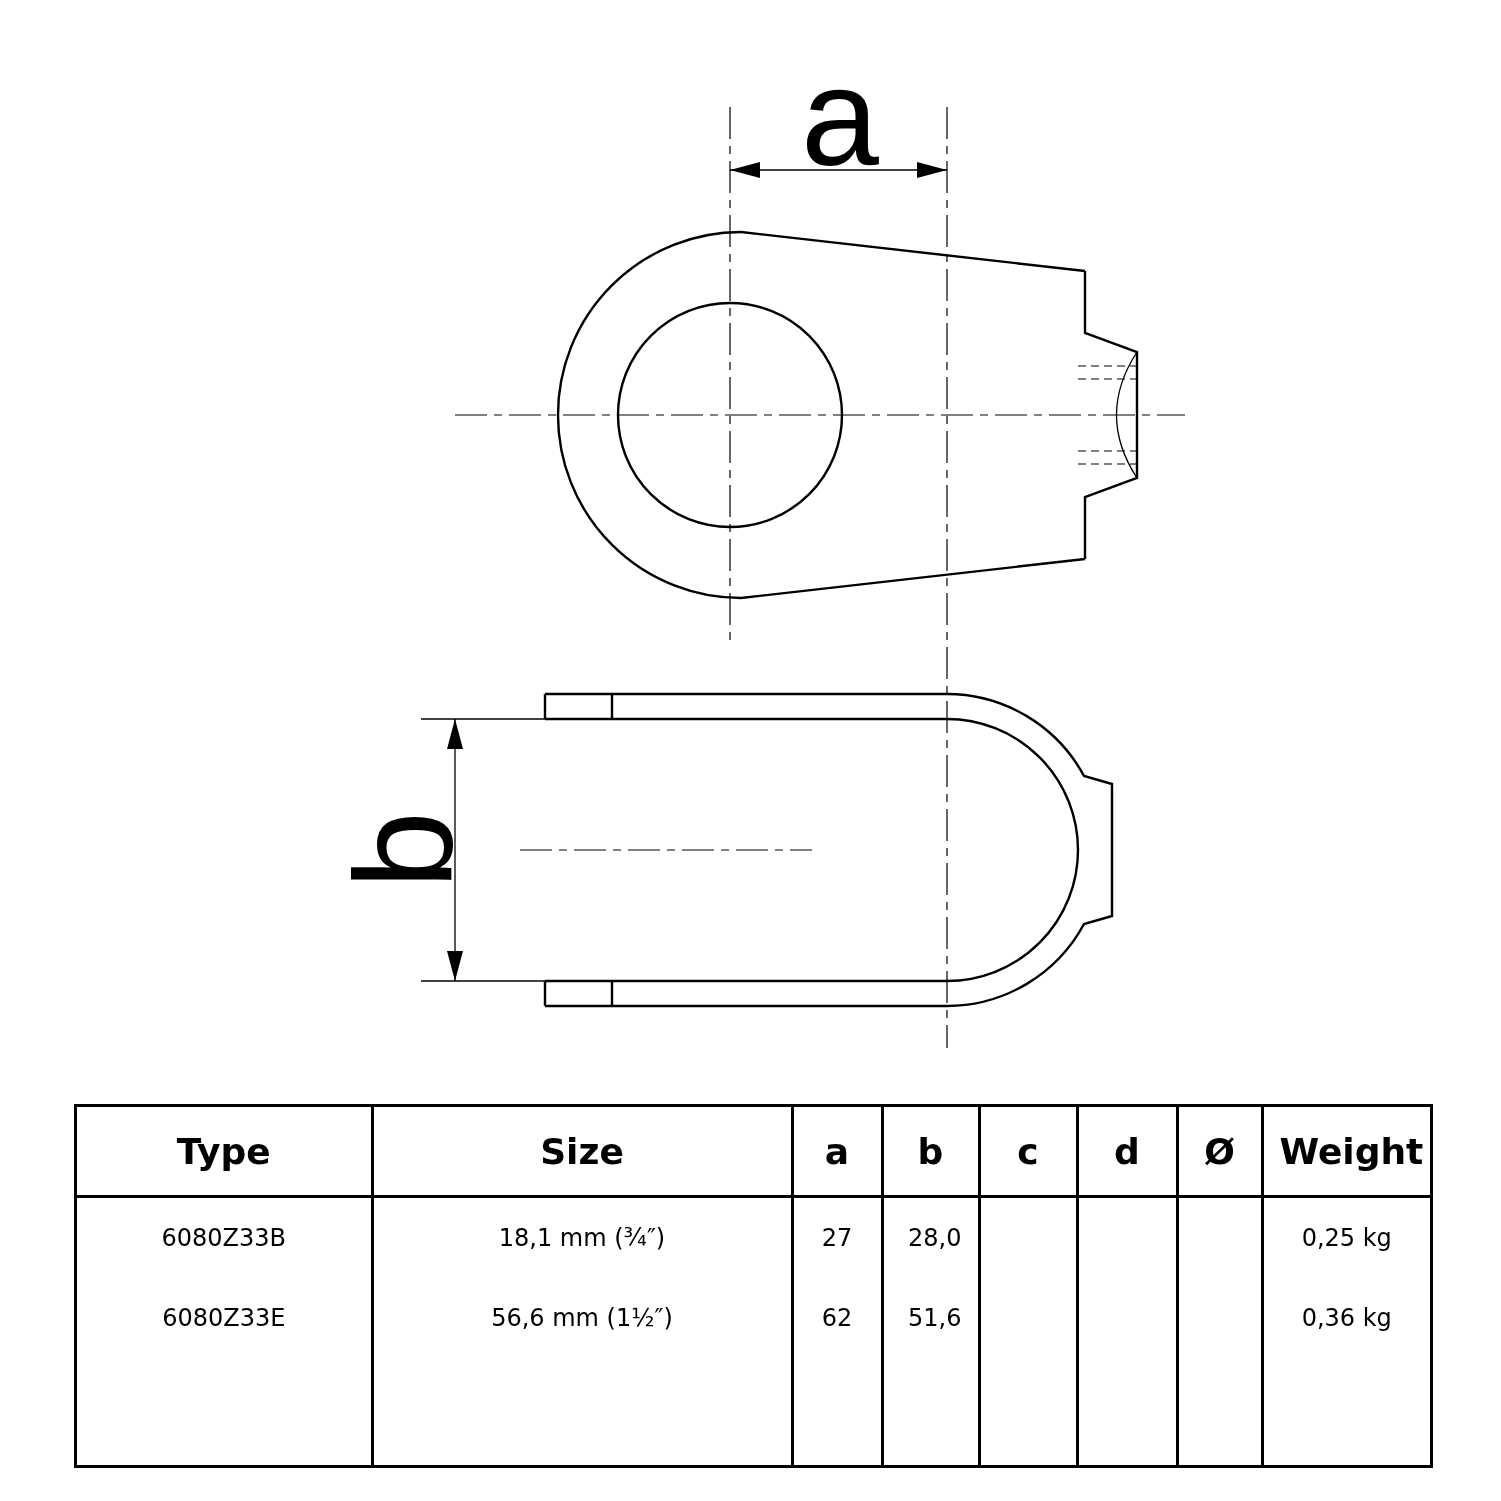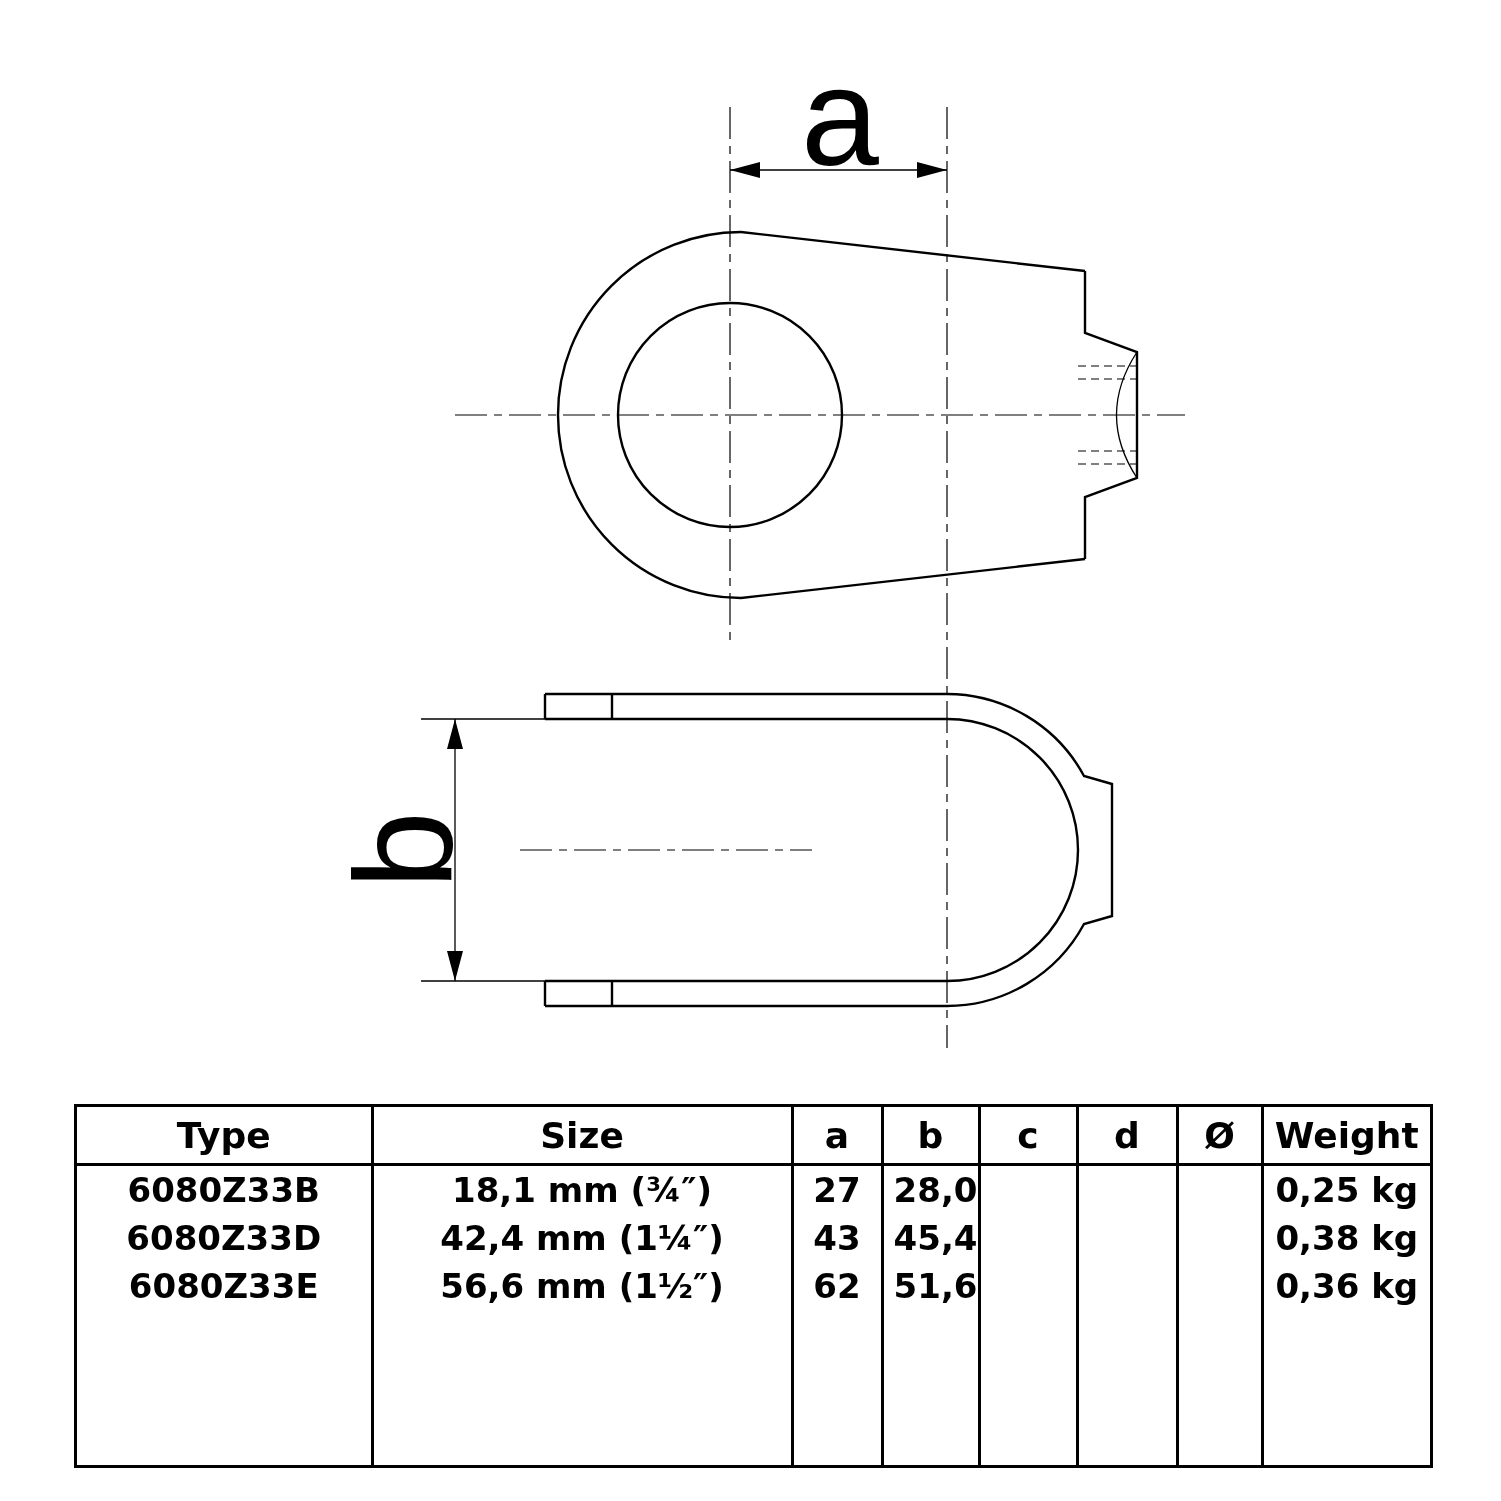--- a/index.html
+++ b/index.html
@@ -38,37 +38,37 @@
   }
   table.spec {
     width: 100%;
     height: 100%;
     border-collapse: collapse;
     table-layout: fixed;
     font-family: "DejaVu Sans", sans-serif;
   }
   table.spec th, table.spec td {
     border-left: 3px solid #000;
-    padding: 0;
+    padding: 16px;
     vertical-align: middle;
     white-space: nowrap;
     overflow: hidden;
   }
   table.spec th:first-child, table.spec td:first-child { border-left: none; }
   table.spec thead th {
     border-bottom: 3px solid #000;
     height: 56px;
     font-size: 36px;
     font-weight: bold;
     text-align: center;
   }
   table.spec tbody td {
     height: 48px;
-    font-size: 34px;
-    font-weight: bold;
+    font-size: 24px;
+    font-weight: normal;
     text-align: center;
   }
   
   table.spec tbody td:nth-child(4) { text-align: right; padding-left: 5px; }
   table.spec tr.filler td { height: auto; }
 </style>
 </head>
 <body>
 
 <div class="page">
@@ -159,30 +159,20 @@
             <td>6080Z33B</td>
             <td>18,1 mm (¾″)</td>
             <td>27</td>
             <td>28,0</td>
             <td></td>
             <td></td>
             <td></td>
             <td>0,25 kg</td>
           </tr>
           <tr>
-            <td>6080Z33D</td>
-            <td>42,4 mm (1¼″)</td>
-            <td>43</td>
-            <td>45,4</td>
-            <td></td>
-            <td></td>
-            <td></td>
-            <td>0,38 kg</td>
-          </tr>
-          <tr>
             <td>6080Z33E</td>
             <td>56,6 mm (1½″)</td>
             <td>62</td>
             <td>51,6</td>
             <td></td>
             <td></td>
             <td></td>
             <td>0,36 kg</td>
           </tr>
           <tr class="filler">

